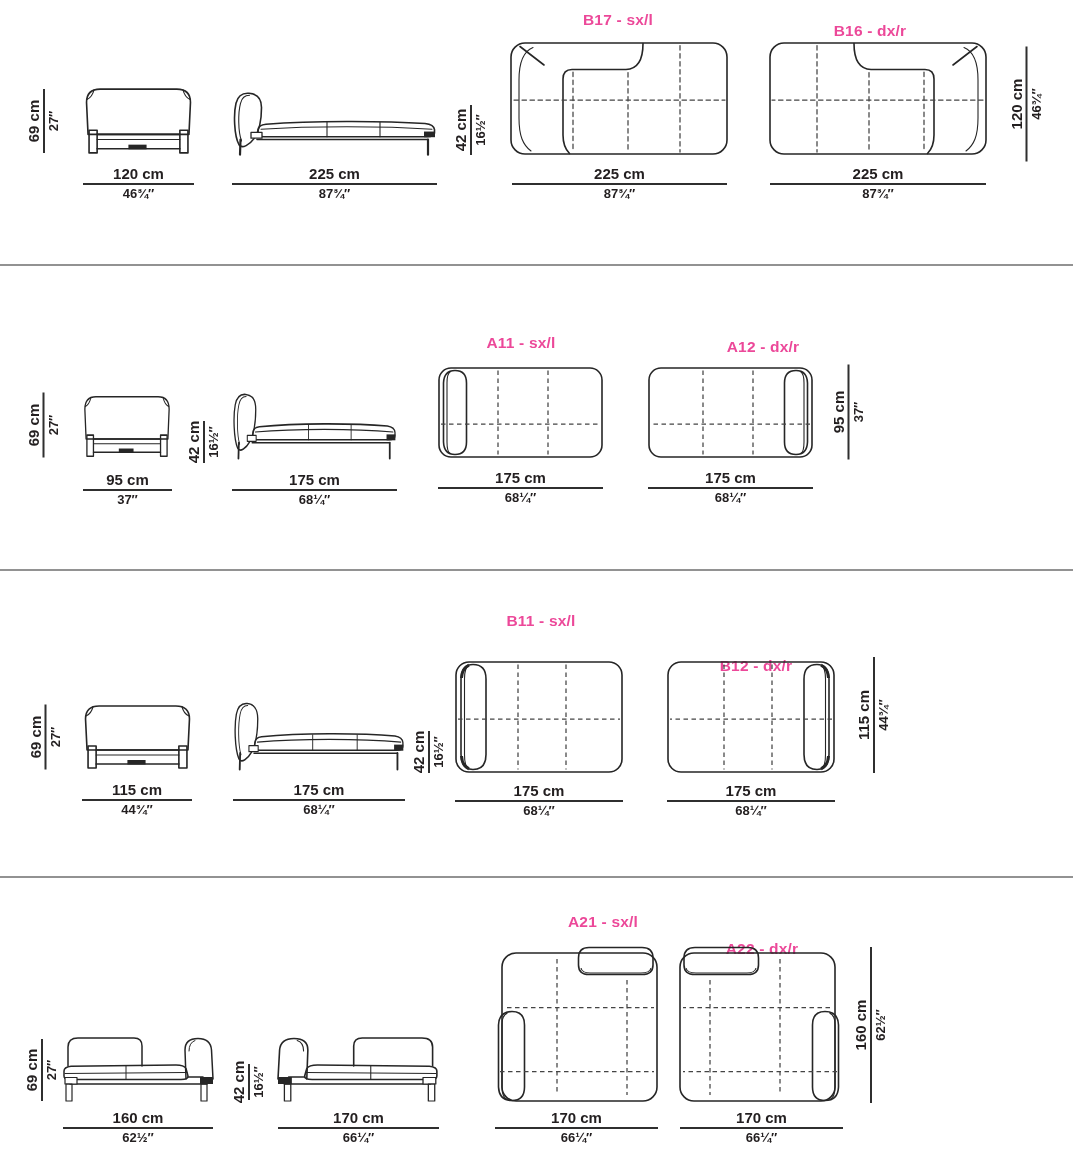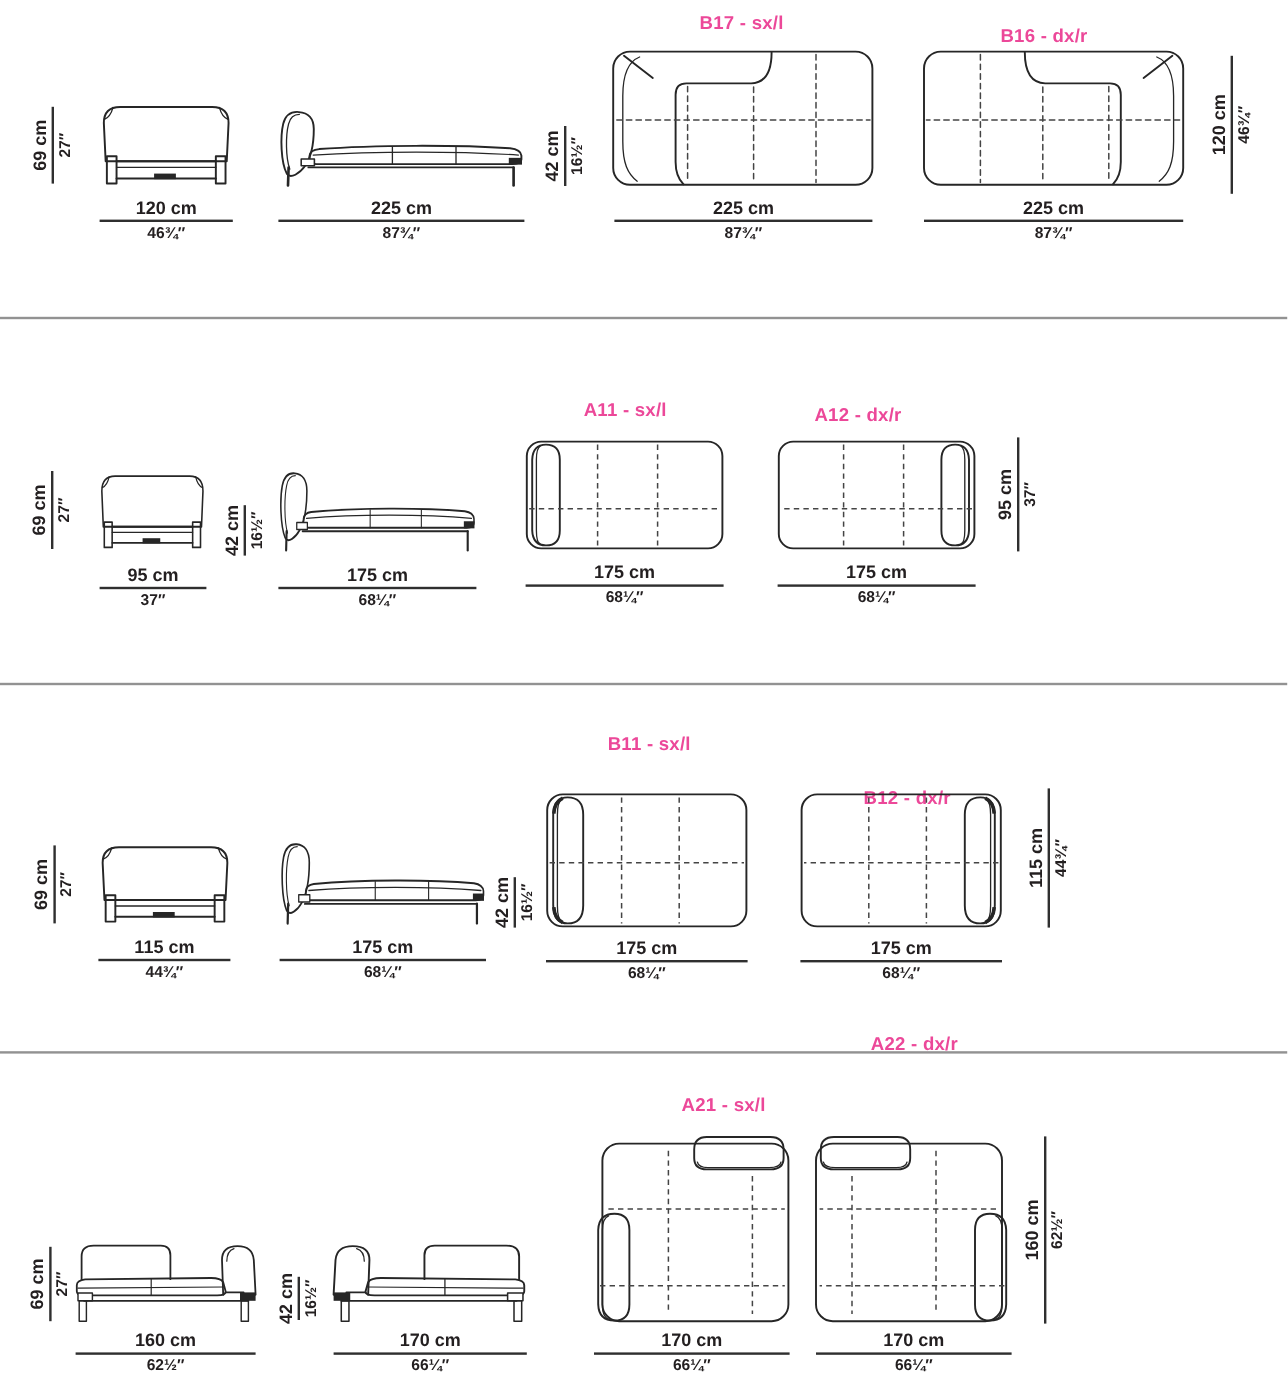--- a/index.html
+++ b/index.html
@@ -166,21 +166,21 @@
   </div>
   <div class="hdim" style="left:770px;top:165px;width:216px">
     <span class="dim-cm">225 cm</span>
     <span class="dbar"></span>
     <span class="dim-in">87¾″</span>
   </div>
 
   <div class="divider" style="top:264px"></div>
 
   <div class="mtitle" style="left:446px;top:334px">A11 - sx/l</div>
-  <div class="mtitle" style="left:640px;top:338px">A12 - dx/r</div>
+  <div class="mtitle" style="left:688px;top:338px">A12 - dx/r</div>
 
   <svg class="fig" style="left:82px;top:393px" width="90" height="67" viewBox="0 0 110 70" preserveAspectRatio="none">
       <use href="#fv"></use>
     </svg>
   <svg class="fig" style="left:232px;top:392px" width="165" height="69" viewBox="0 0 205 70" preserveAspectRatio="none">
       <use href="#sv"></use>
     </svg>
   <svg class="fig" style="left:438px;top:367px" width="165" height="91" viewBox="0 0 165 91" preserveAspectRatio="none">
       <use href="#tva11"></use>
     </svg>
@@ -276,21 +276,21 @@
   </div>
   <div class="hdim" style="left:667px;top:782px;width:168px">
     <span class="dim-cm">175 cm</span>
     <span class="dbar"></span>
     <span class="dim-in">68¼″</span>
   </div>
 
   <div class="divider" style="top:876px"></div>
 
   <div class="mtitle" style="left:528px;top:913px">A21 - sx/l</div>
-  <div class="mtitle" style="left:687px;top:862px">A22 - dx/r</div>
+  <div class="mtitle" style="left:687px;top:940px">A22 - dx/r</div>
 
   <svg class="fig" style="left:62px;top:1035px" width="151" height="67" viewBox="0 0 151 67" preserveAspectRatio="none">
       <use href="#sv4"></use>
     </svg>
   <svg class="fig" style="left:278px;top:1035px" width="161" height="67" viewBox="0 0 151 67" preserveAspectRatio="none">
       <use href="#sv4" transform="translate(151,0) scale(-1 1)"></use>
     </svg>
   <svg class="fig" style="left:496px;top:945px" width="162" height="158" viewBox="0 0 162 158" preserveAspectRatio="none">
       <use href="#tva21"></use>
     </svg>

